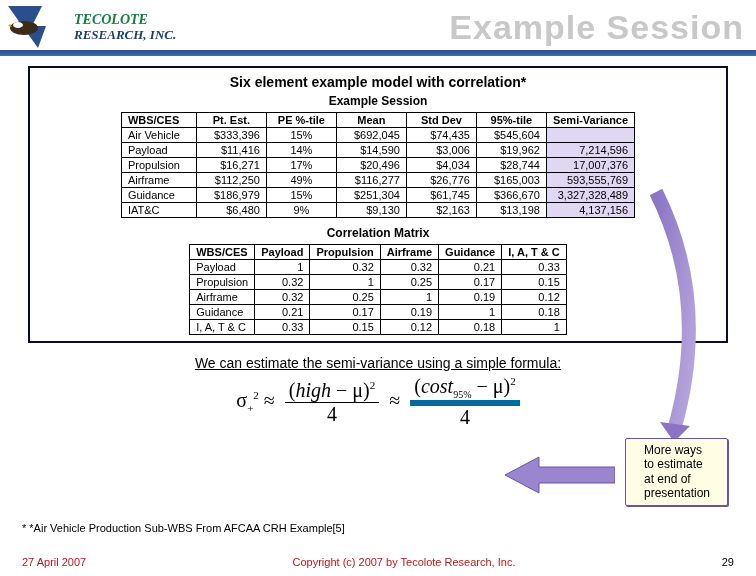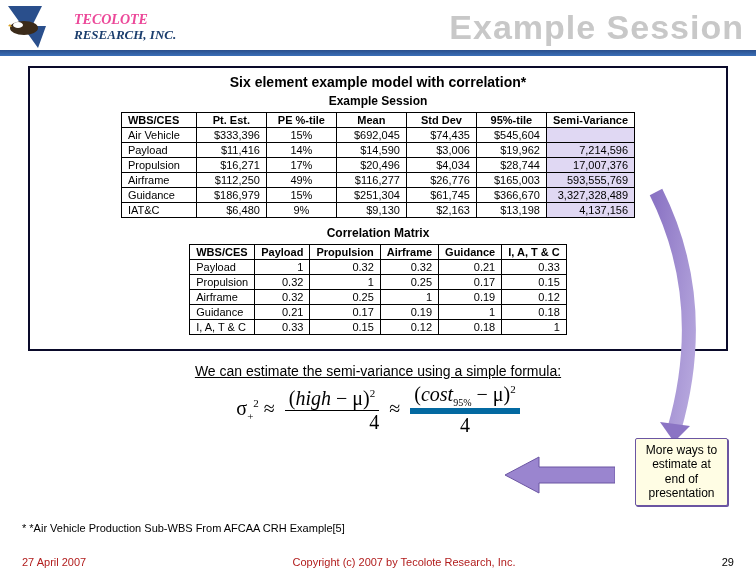--- a/index.html
+++ b/index.html
@@ -13,35 +13,35 @@
   }
   .header {
     display: flex;
     align-items: center;
     justify-content: space-between;
     padding: 6px 12px 2px 8px;
   }
   .logo-block { display: flex; align-items: center; }
   .logo-shape { width: 60px; height: 42px; position: relative; }
   .company-name { margin-left: 6px; line-height: 1.05; font-family: "Times New Roman", serif; font-style: italic; }
-  .company-name .l1 { font-size: 14px; color: #ec4899; font-weight: bold; }
+  .company-name .l1 { font-size: 14px; color: #15803d; font-weight: bold; }
   .company-name .l2 { font-size: 13px; color: #1a3d6d; font-weight: bold; }
   .title {
     font-size: 34px;
     font-weight: 900;
     color: #c8c8c8;
     letter-spacing: 1px;
     white-space: nowrap;
   }
   .divider { height: 6px; background: linear-gradient(#2a4f8c,#3a6fb8); margin: 0 0 10px 0; }
 
   .content-box {
     margin: 0 28px;
     border: 2px solid #0a0a2a;
-    padding: 4px 2px 10px 2px;
+    padding: 4px 2px 2px 2px;
   }
   .caption {
     text-align: center;
     font-size: 14px;
     font-weight: bold;
     margin: 2px 0 4px 0;
   }
 
   table { border-collapse: collapse; margin: 4px auto; background: #fff; }
   th, td {
@@ -70,27 +70,26 @@
     font-family: "Times New Roman", serif;
     font-size: 20px;
     margin-top: 4px;
   }
   .formula-img sup { font-size: 11px; }
 
   .callout {
     position: absolute;
     right: 28px;
     top: 438px;
-    width: 93px;
+    width: 103px;
     background: #fffde4;
     border: 1.5px solid #6b55a2;
     border-radius: 2px;
-    padding: 4px 8px;
+    padding: 4px 18px;
     font-size: 12px;
-    text-align: center;
     line-height: 1.2;
     box-shadow: 1px 1px 0 #6b55a2;
     z-index: 5;
   }
   .arrow1 {
     position: absolute;
     right: 40px;
     top: 182px;
     width: 70px;
     height: 260px;
@@ -273,21 +272,21 @@
           <td>0.18</td>
           <td>1</td>
         </tr>
   </tbody>
     </table>
 </div>
 
 <div class="formula-caption">We can estimate the semi-variance using a simple formula:</div>
 <div class="formula-img">
   σ<sub style="font-size:11px">+</sub><sup>2</sup>&nbsp;≈&nbsp;
-  <span style="display:inline-block;vertical-align:middle;text-align:right">
+  <span style="display:inline-block;vertical-align:middle;text-align:center">
     <span style="border-bottom:1px solid #000;display:block;padding:0 4px">(<i>high</i> − μ)<sup>2</sup></span>
     <span>4</span>
   </span>
   &nbsp;≈&nbsp;
   <span style="display:inline-block;vertical-align:middle;text-align:center">
     <span style="border-bottom:6px solid #0369a1;display:block;padding:0 4px">(<i>cost</i><sub style="font-size:10px">95%</sub> − μ)<sup>2</sup></span>
     <span>4</span>
   </span>
 </div>
 

